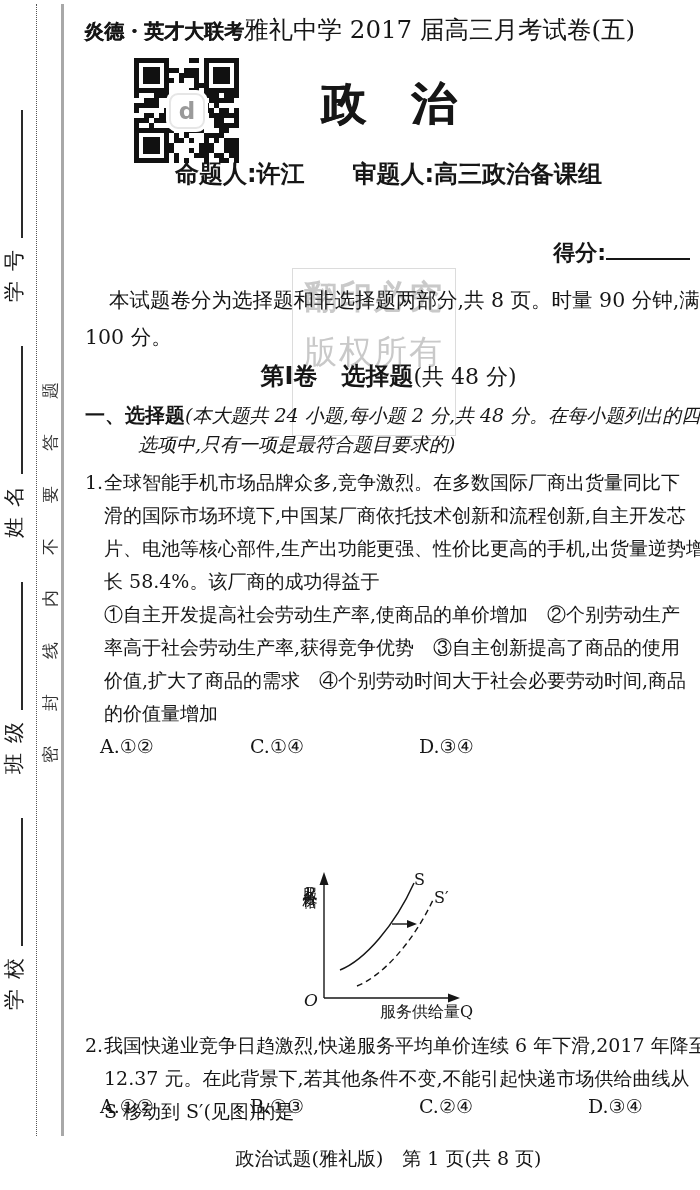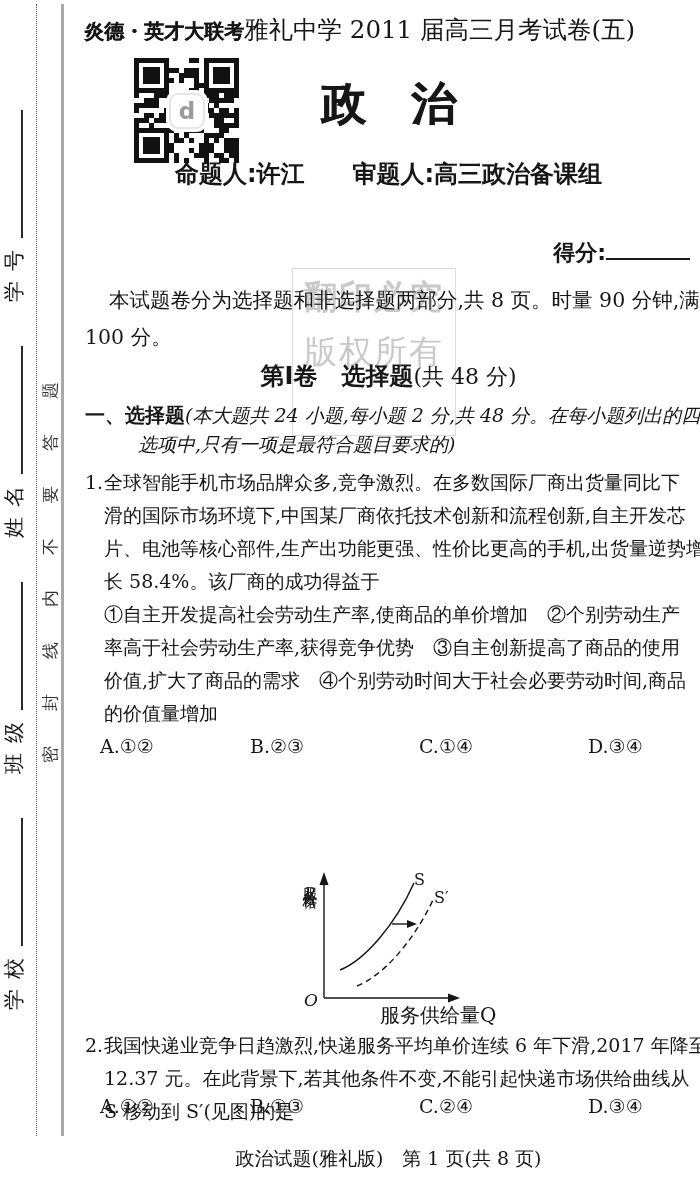--- a/index.html
+++ b/index.html
@@ -61,21 +61,21 @@
   .line{height:33px;line-height:33px;font-size:19px;white-space:nowrap;}
   .opts{display:flex;height:33px;line-height:33px;font-size:19px;padding-left:15px;}
   .opt0{width:150px;} .opt1{width:169px;} .opt2{width:169px;}
 
   
   .chart{left:292px;top:868px;width:210px;height:160px;}
   .chart svg{position:absolute;left:0;top:0;}
   .ylab{position:absolute;left:8px;top:8px;writing-mode:vertical-rl;text-orientation:upright;
         font-size:15px;letter-spacing:2px;}
   .olab{position:absolute;left:12px;top:122px;font-style:italic;font-size:17px;}
-  .xlab{position:absolute;left:88px;top:134px;font-size:20px;white-space:nowrap;}
+  .xlab{position:absolute;left:88px;top:134px;font-size:16px;white-space:nowrap;}
   .slab{position:absolute;left:122px;top:2px;font-size:16px;}
   .splab{position:absolute;left:142px;top:20px;font-size:16px;}
 
   .footer{left:85px;top:1146px;width:607px;text-align:center;font-size:19px;white-space:nowrap;}
 </style>
 </head>
 <body>
 
 <div class="page">
 
@@ -100,21 +100,21 @@
         <span class="fld-blank"></span>
     </span>
     <span class="fld">
       <span class="fld-label">学号</span>
         <span class="fld-blank"></span>
     </span>
   </div>
   <div class="abs seal-rail">密封线内不要答题</div>
 
   <div class="abs header-line">
-    <span class="brand">炎德・英才大联考</span><span class="exam-rest">雅礼中学 2011 届高三月考试卷(五)</span>
+    <span class="brand">炎德・英才大联考</span><span class="exam-rest">雅礼中学 2017 届高三月考试卷(五)</span>
   </div>
 
   <div class="abs qr">
     <div class="qr-finder" style="left:2px;top:2px;"></div>
     <div class="qr-finder" style="left:72px;top:2px;"></div>
     <div class="qr-finder" style="left:2px;top:72px;"></div>
     <div class="qr-cell" style="left: 57px; top: 2px;"></div>
       <div class="qr-cell" style="left: 62px; top: 2px;"></div>
       <div class="qr-cell" style="left: 37px; top: 12px;"></div>
       <div class="qr-cell" style="left: 42px; top: 12px;"></div>
@@ -283,21 +283,20 @@
     <div class="line">滑的国际市场环境下,中国某厂商依托技术创新和流程创新,自主开发芯</div>
     <div class="line">片、电池等核心部件,生产出功能更强、性价比更高的手机,出货量逆势增</div>
     <div class="line">长 58.4%。该厂商的成功得益于</div>
     <div class="line">①自主开发提高社会劳动生产率,使商品的单价增加　②个别劳动生产</div>
     <div class="line">率高于社会劳动生产率,获得竞争优势　③自主创新提高了商品的使用</div>
     <div class="line">价值,扩大了商品的需求　④个别劳动时间大于社会必要劳动时间,商品</div>
     <div class="line">的价值量增加</div>
   </div>
   <div class="abs opts" style="left:85px;top:730px;width:612px;">
     <span class="opt0">A.①②</span>
-    <span class="opt1">B.②③</span>
     <span class="opt2">C.①④</span>
     <span>D.③④</span>
   </div>
 
   <div class="abs qblock q-rel" style="left:85px;top:765px;">
     <span class="q-num">2.</span>
     <div class="line">我国快递业竞争日趋激烈,快递服务平均单价连续 6 年下滑,2017 年降至</div>
     <div class="line">12.37 元。在此背景下,若其他条件不变,不能引起快递市场供给曲线从</div>
     <div class="line">S 移动到 S′(见图)的是</div>
   </div>

